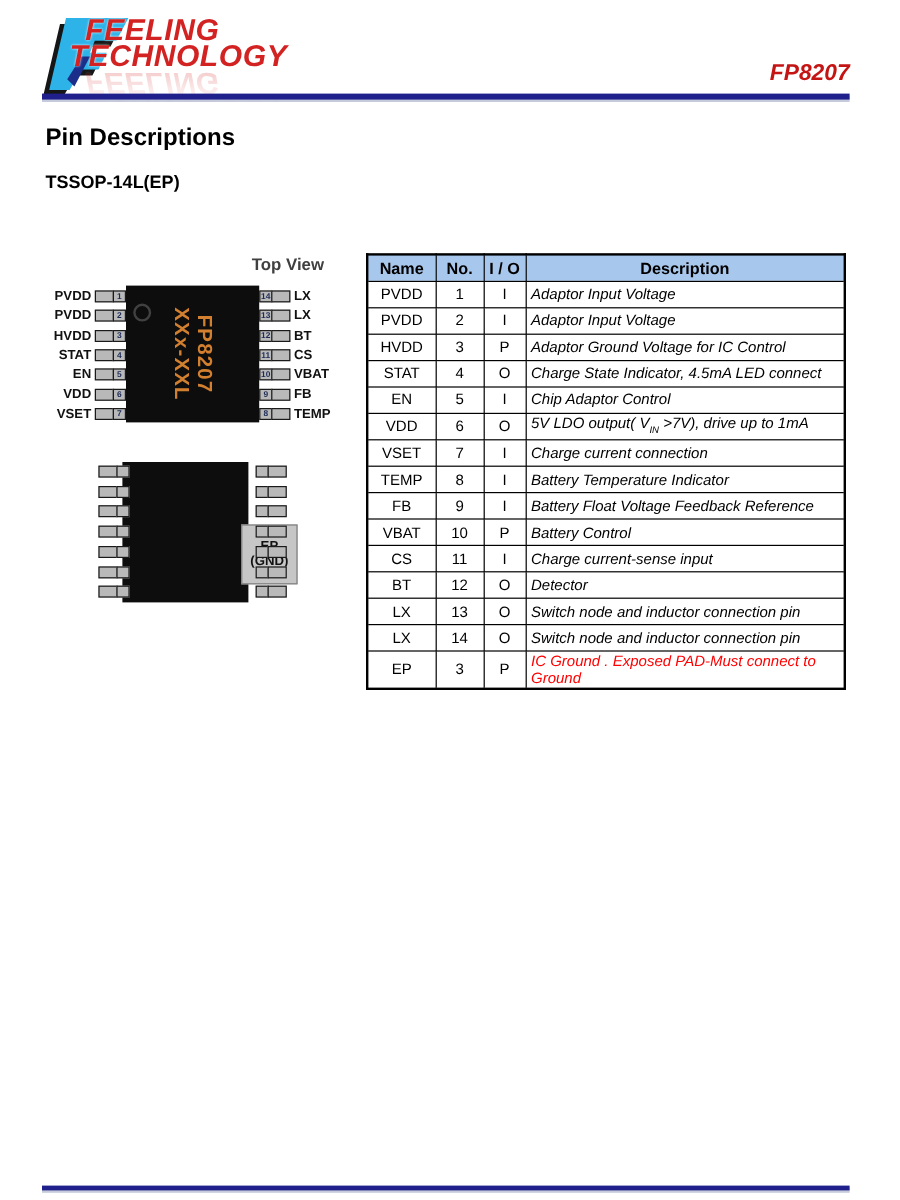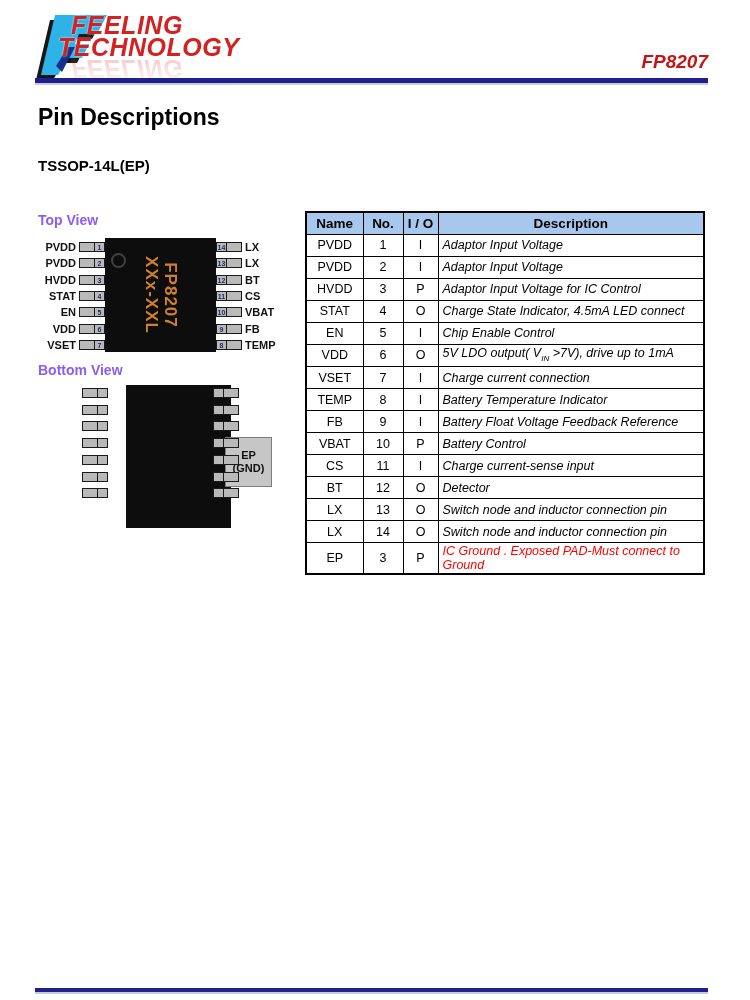--- a/index.html
+++ b/index.html
@@ -16,32 +16,32 @@
                   -webkit-mask-image:linear-gradient(to top, #000 5%, transparent 65%);
                   mask-image:linear-gradient(to top, #000 5%, transparent 65%); }
   #part-number { position:absolute; left:500px; top:51px; width:208px; text-align:right;
                  font-size:19px; font-weight:bold; font-style:italic; color:#c41414; }
   .rule { position:absolute; left:35px; width:673px; height:5px; background:#20208c;
           box-shadow:0 2px 0 rgba(150,160,190,0.55); }
   #rule-top { top:78px; }
   #rule-bottom { top:988px; height:4px; }
 
   
-  #section-title { position:absolute; left:38px; top:104px; font-size:23px; font-weight:bold; color:#000; }
-  #package-title { position:absolute; left:38px; top:157px; font-size:15px; font-weight:bold; color:#000; }
+  #section-title { position:absolute; left:38px; top:104px; font-size:20px; font-weight:bold; color:#000; }
+  #package-title { position:absolute; left:38px; top:144px; font-size:15px; font-weight:bold; color:#000; }
 
   
   .view-wrap { position:absolute; left:38px; width:232px; }
   #top-view   { top:212px; height:148px; }
   #bottom-view{ top:362px; height:150px; }
-  .view-title { position:absolute; left:0; top:0; width:100%; text-align:left;
-                font-size:14px; font-weight:bold; color:#8b5cf6; }
+  .view-title { position:absolute; left:0; top:0; width:100%; text-align:right;
+                font-size:14px; font-weight:bold; color:#404040; }
   .chip-body { position:absolute; background:#0d0d0d; }
   #tv-body { left:67px; top:26px; width:111px; height:114px; }
-  #bv-body { left:88px; top:23px; width:105px; height:143px; }
+  #bv-body { left:64px; top:23px; width:105px; height:117px; }
   #pin1-dot { position:absolute; left:6px; top:15px; width:15px; height:15px; border-radius:50%;
               border:2px solid #414141; }
   #chip-marking { position:absolute; left:50%; top:50%; transform:translate(-50%,-50%) rotate(90deg);
                   color:#d2802f; font-weight:bold; font-size:17px; line-height:19px;
                   letter-spacing:1px; white-space:nowrap; text-align:center; }
   .prow { position:absolute; display:flex; align-items:center; height:10px; }
   .prow.pleft  { flex-direction:row; }
   .prow.pright { flex-direction:row; }
   .plabel { font-size:11px; font-weight:bold; color:#111; line-height:10px; white-space:nowrap; }
   .pleft  .plabel { margin-right:3px; }
@@ -202,21 +202,20 @@
         <div class="pad">
           <div class="seg seg-big"></div>
           <div class="seg seg-num">8</div>
         </div>
         <span class="plabel">TEMP</span>
       </div>
     </div>
 </div>
 
 <div id="bottom-view" class="view-wrap">
-  <div class="view-title">Bottom View</div>
   <div id="bv-body" class="chip-body">
     <div id="ep-pad">
       <div>EP</div>
       <div>(GND)</div>
     </div>
   </div>
   <div id="bv-pins-left">
       <div class="prow pleft" style="top: 26px; right: 162px;">
         <div class="pad">
           <div class="seg seg-big"></div>
@@ -331,33 +330,33 @@
       <tr>
         <td class="c">PVDD</td>
         <td class="c">2</td>
         <td class="c">I</td>
         <td class="desc">Adaptor Input Voltage</td>
       </tr>
       <tr>
         <td class="c">HVDD</td>
         <td class="c">3</td>
         <td class="c">P</td>
-        <td class="desc">Adaptor Input Voltage for IC Control</td>
+        <td class="desc">Adaptor Ground Voltage for IC Control</td>
       </tr>
       <tr>
         <td class="c">STAT</td>
         <td class="c">4</td>
         <td class="c">O</td>
         <td class="desc">Charge State Indicator, 4.5mA LED connect</td>
       </tr>
       <tr>
         <td class="c">EN</td>
         <td class="c">5</td>
         <td class="c">I</td>
-        <td class="desc">Chip Enable Control</td>
+        <td class="desc">Chip Adaptor Control</td>
       </tr>
       <tr>
         <td class="c">VDD</td>
         <td class="c">6</td>
         <td class="c">O</td>
         <td class="desc">5V LDO output( V<sub>IN</sub> &gt;7V), drive up to 1mA</td>
       </tr>
       <tr>
         <td class="c">VSET</td>
         <td class="c">7</td>

